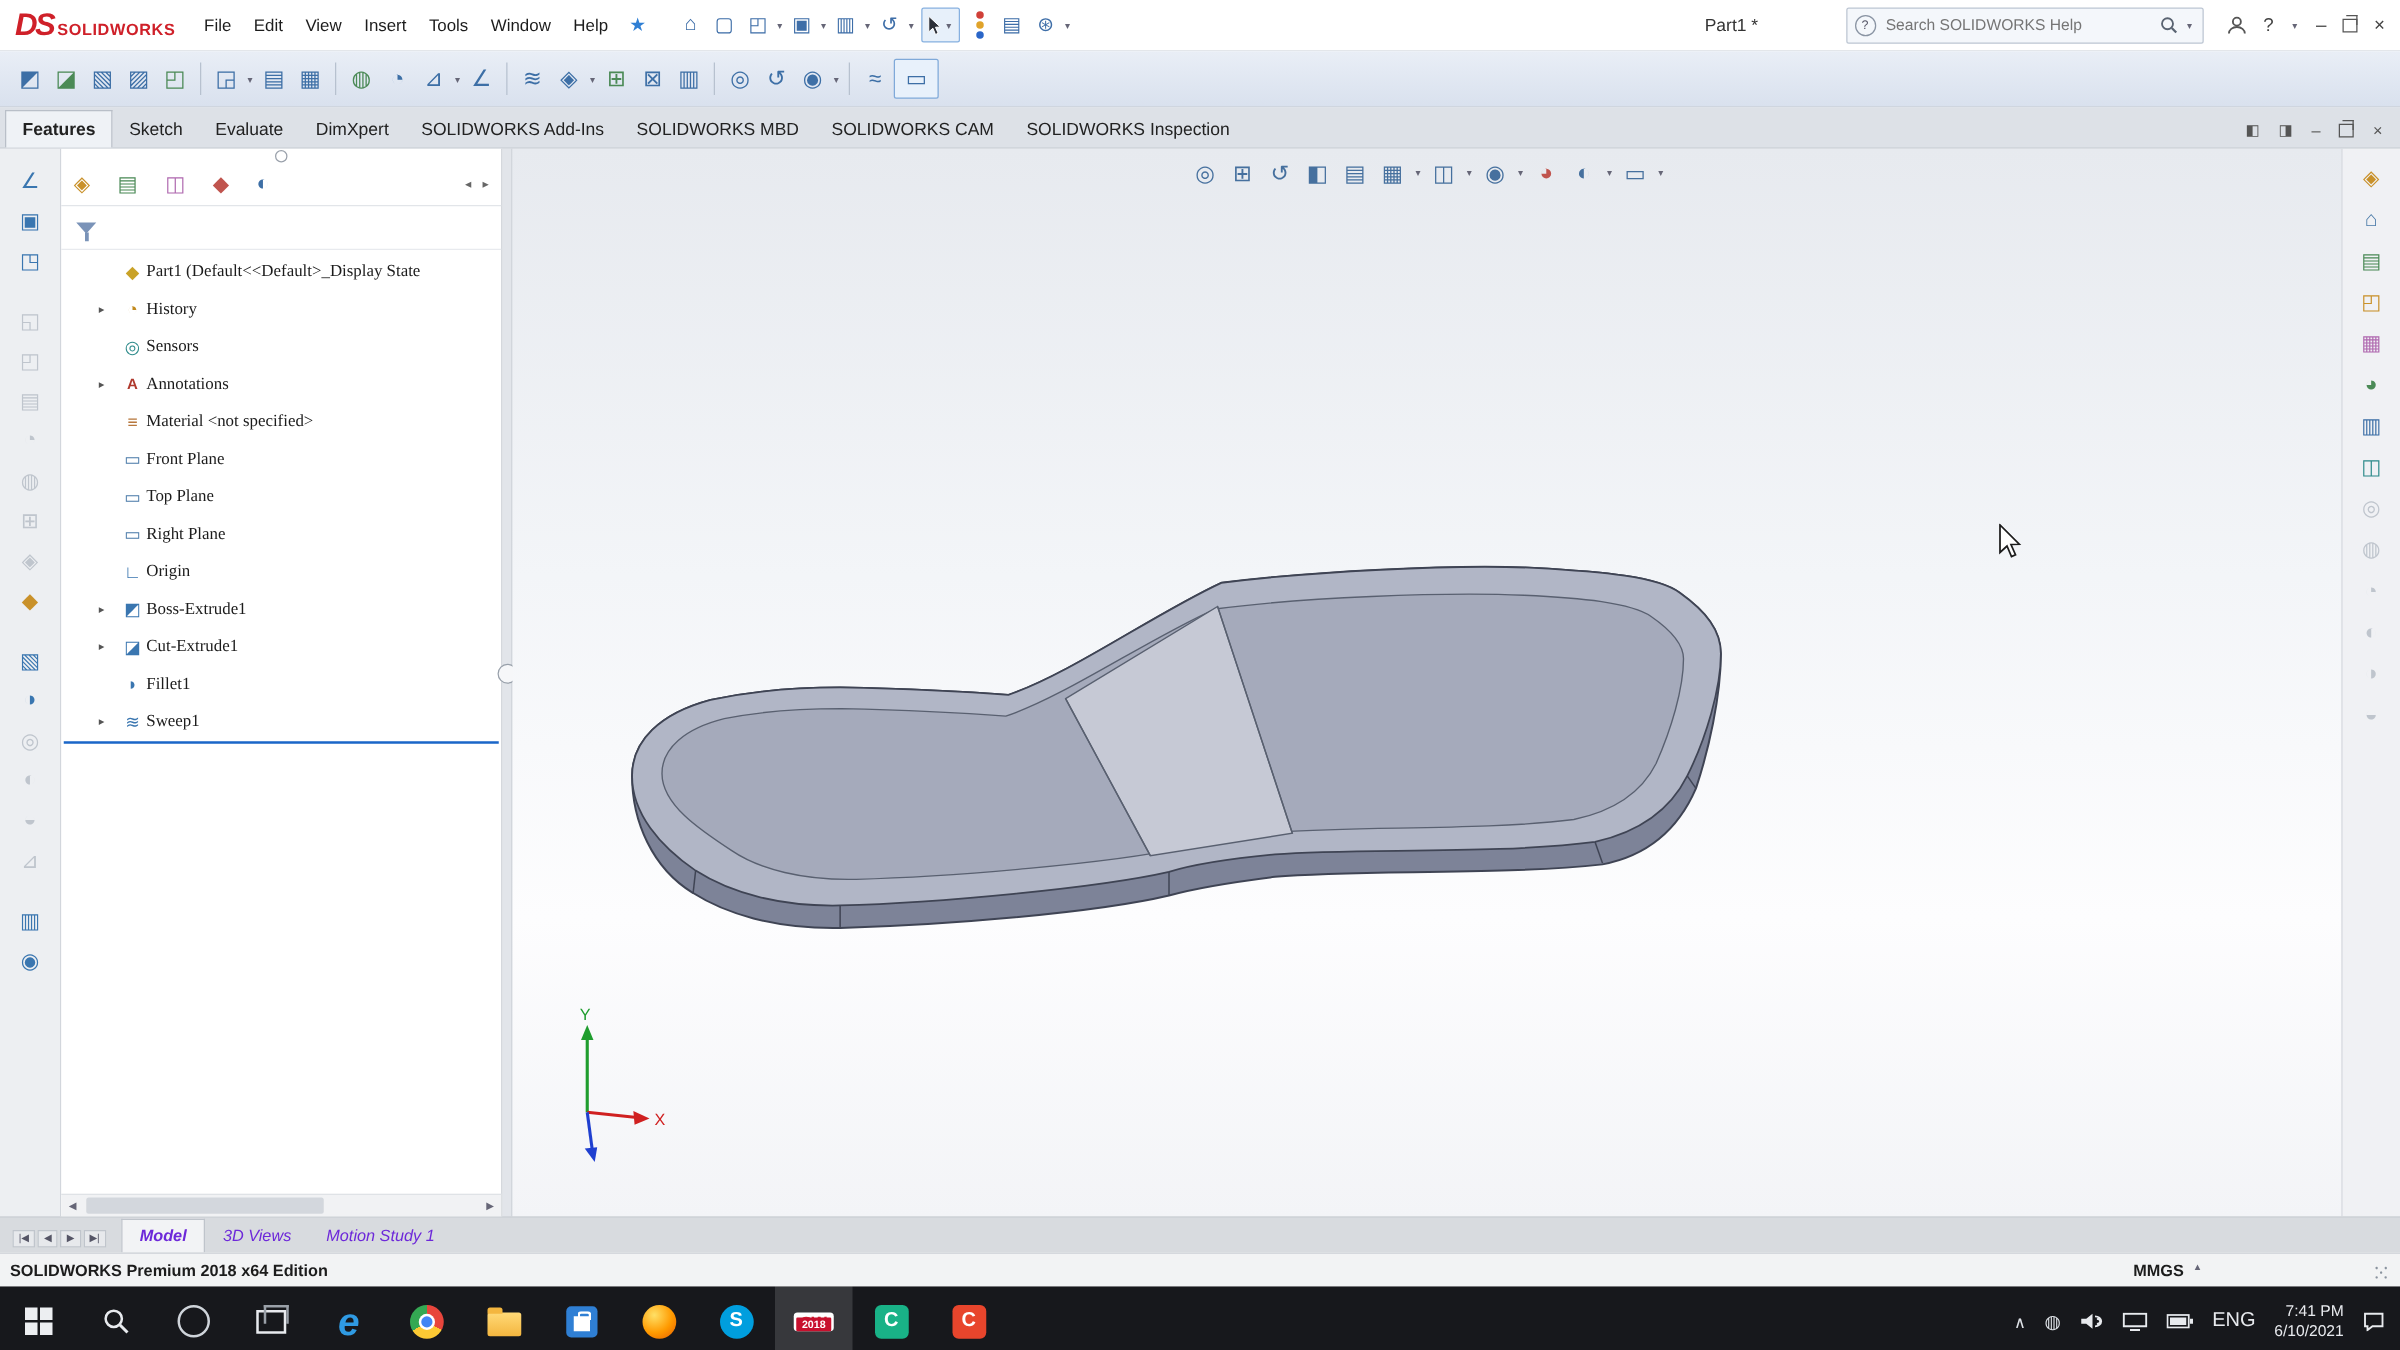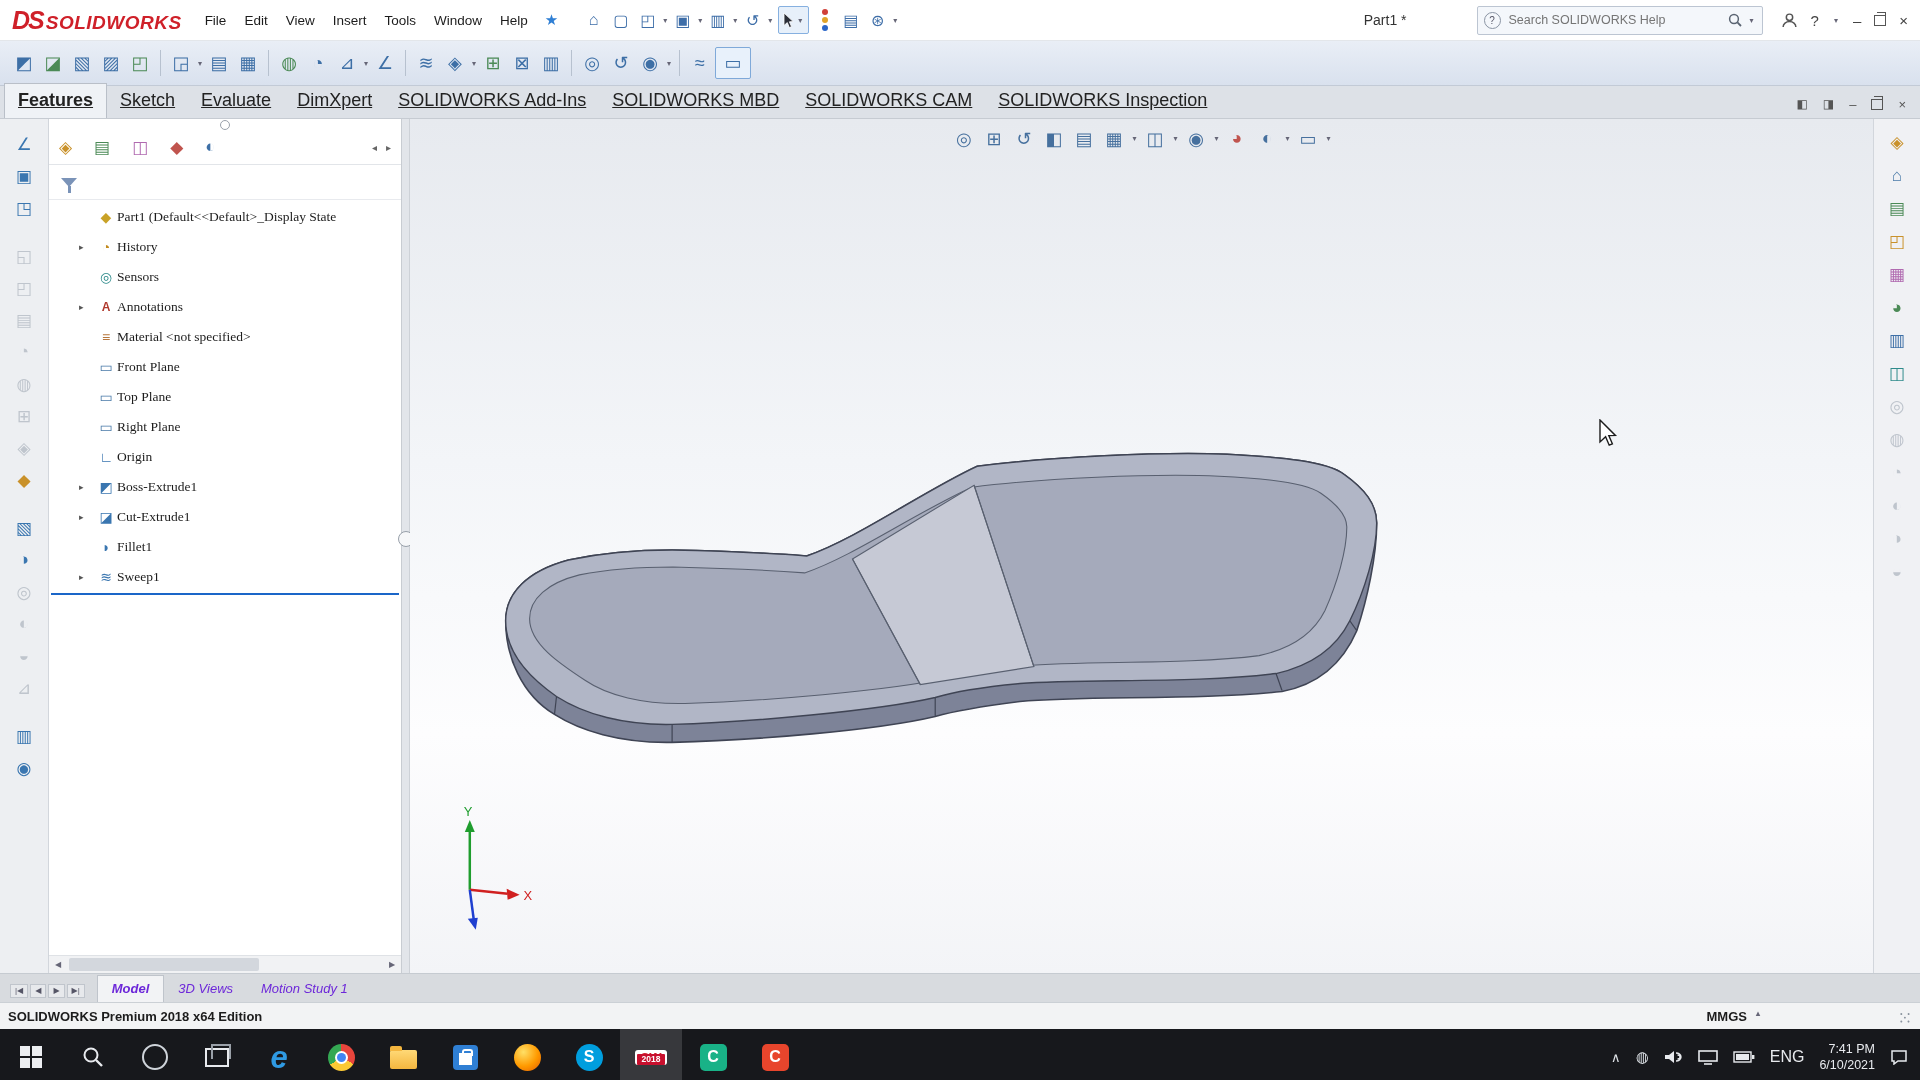--- a/index.html
+++ b/index.html
@@ -3,21 +3,21 @@
 <meta charset="utf-8">
 <style>
   html,body{margin:0;padding:0;background:#555;}
   .app{position:relative;width:1920px;height:1080px;background:#fff;overflow:hidden;
        font-family:"Liberation Sans",sans-serif;color:#1c1c1c;-webkit-font-smoothing:antialiased;}
 
   
   .titlebar{height:40px;display:flex;align-items:center;background:#fff;border-bottom:1px solid #e3e6ea;padding:0 8px;}
   .logo{display:flex;align-items:baseline;margin:0 14px 0 4px;}
   .logo-mark{font-style:italic;font-weight:bold;font-size:25px;color:#cf2029;letter-spacing:-2px;margin-right:3px;}
-  .logo-text{font-weight:bold;font-size:19px;color:#cf2029;letter-spacing:.5px;font-style:italic;}
+  .logo-text{font-weight:bold;font-size:13px;color:#cf2029;letter-spacing:.5px;}
   .menubar{display:flex;}
   .menu-item{padding:5px 9px;font-size:13.5px;}
   .pin{color:#2f7fd4;font-size:15px;margin:0 12px 0 8px;}
   .qa{display:flex;align-items:center;margin-left:10px;}
   .qa-btn{display:flex;align-items:center;justify-content:center;min-width:23px;height:26px;font-size:16px;color:#3e6ea8;padding:0 2px;}
   .caret{font-size:8px;color:#667;margin:0 2px;}
   .qa-sel{display:flex;align-items:center;border:1px solid #86b0e0;background:#e7f0fa;border-radius:2px;height:26px;padding:0 4px;margin:0 4px;}
   .beads{display:flex;flex-direction:column;gap:2px;margin:0 9px;}
   .beads i{width:6px;height:6px;border-radius:50%;}
   .beads i:nth-child(1){background:#d04038;}.beads i:nth-child(2){background:#e0a32a;}.beads i:nth-child(3){background:#2a66c8;}
@@ -34,21 +34,21 @@
   
   .toolbar2{height:44px;background:linear-gradient(#e9eef6,#d9e1ee);border-bottom:1px solid #c2cad6;
             display:flex;align-items:center;padding:0 10px;gap:1px;}
   .t2i{width:28px;height:30px;display:flex;align-items:center;justify-content:center;font-size:18px;color:#3d6fa6;}
   .t2i.g2{color:#4b8a56;}
   .t2i.active{border:1px solid #7fa9d9;background:#e8f1fb;border-radius:2px;width:34px;}
   .t2sep{width:1px;height:26px;background:#b7c1cf;margin:0 5px;}
 
   
   .cmdtabs{height:32px;background:#dde1e7;display:flex;align-items:flex-end;padding-left:4px;border-bottom:1px solid #c6cbd2;}
-  .ctab{padding:6px 13px 7px;font-size:18px;color:#222;text-decoration:underline;}
+  .ctab{padding:6px 13px 7px;font-size:14px;color:#222;}
   .ctab.active{background:#eff2f6;font-weight:bold;border:1px solid #b9bfc8;border-bottom:none;}
   .cmd-right{margin-left:auto;display:flex;align-items:center;gap:15px;padding:0 14px 7px 0;color:#555;font-size:12px;}
   .cmd-right .winbtn{font-size:13px;color:#555;}
 
   
   .content{display:flex;height:854px;background:#e9ebef;}
   .left-strip{width:48px;background:#edeff2;border-right:1px solid #d2d6dc;display:flex;flex-direction:column;align-items:center;padding-top:6px;flex:none;}
   .ls-i{width:30px;height:26px;display:flex;align-items:center;justify-content:center;font-size:17px;margin-top:6px;}
   .en{color:#3a76b0;}.dis{color:#bfc5cd;}.gold{color:#c9912a;}.gapt{margin-top:22px;}
 

